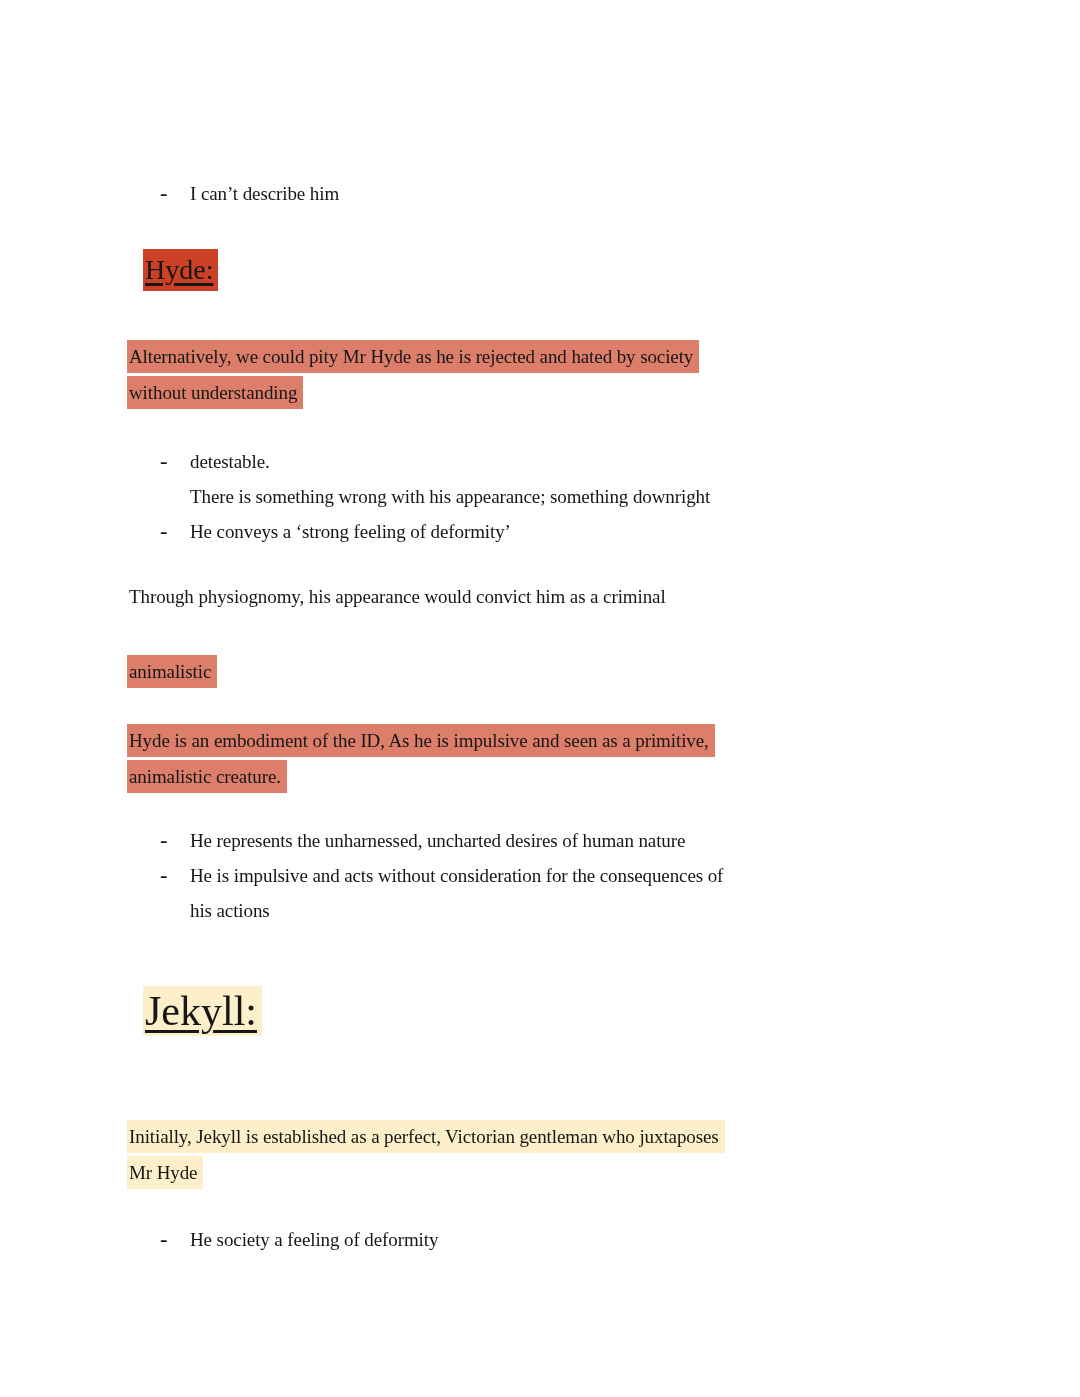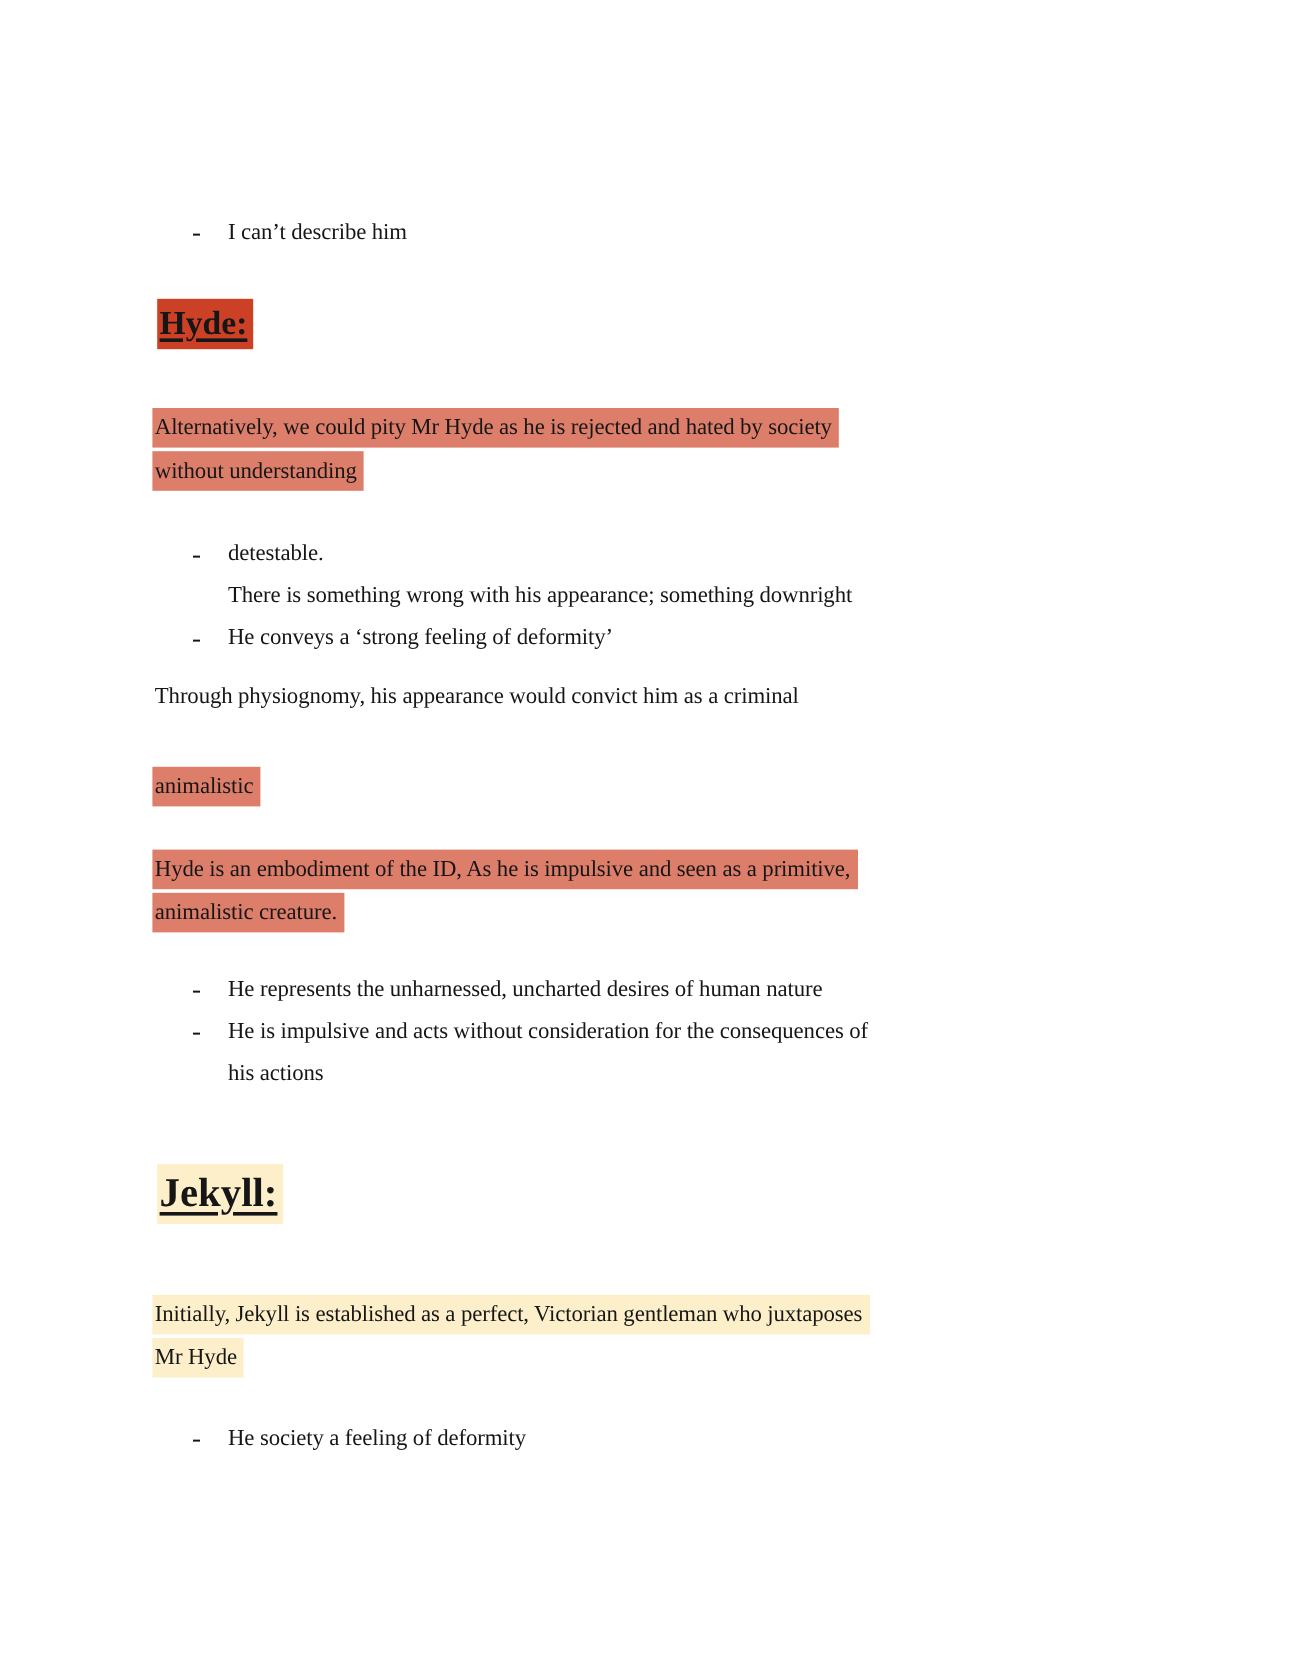--- a/index.html
+++ b/index.html
@@ -34,37 +34,37 @@
     line-height: 33px;
     margin-bottom: 3px;
     width: max-content;
     padding: 0 6px 0 2px;
   }
   .hl-red .line   { background: var(--hl-red, #dd7e6b); }
   .hl-yellow .line{ background: var(--hl-yellow, #fcefc9); }
 
   
   h2 {
-    margin: 4px;
-    font-weight: bold;
+    margin: 16px;
+    font-weight: normal;
     width: max-content;
   }
   .h-hyde {
     margin-top: 38px;
     font-size: 28px;
     line-height: 42px;
     padding: 0 5px 0 2px;
     background: var(--hl-dark-red, #cc4125);
     text-decoration: underline;
     text-decoration-thickness: 2.5px;
     text-underline-offset: 4px;
   }
   .h-jekyll {
     margin-top: 58px;
-    font-size: 34px;
+    font-size: 42px;
     line-height: 50px;
     padding: 0 5px 0 2px;
     background: var(--hl-yellow, #fcefc9);
     text-decoration: underline;
     text-decoration-thickness: 3px;
     text-underline-offset: 5px;
     text-align: right;
   }
 
   
@@ -78,25 +78,25 @@
     width: 30px;
     line-height: 35px;
     font-size: 22.5px;
     flex: 0 0 30px;
   }
   .bullet-row .b-lines { flex: 1 1 auto; }
 
   
   .p-pity        { margin-top: 49px; }
   .ul-appearance { margin-top: 35px; }
-  .p-physiognomy { margin-top: 15px; }
+  .p-physiognomy { margin-top: 31px; }
   .p-evil        { margin-top: 42px; }
   .p-id          { margin-top: 36px; text-align: right; }
   .ul-id         { margin-top: 30px; }
-  .p-jekyll      { margin-top: 59px; }
+  .p-jekyll      { margin-top: 84px; }
   .b-last        { margin-top: 33px; }
 </style>
 </head>
 <body>
 
 <div class="page">
 
   <div class="bullet-row b-intro">
     <span class="dash">-</span>
     <div class="b-lines">

